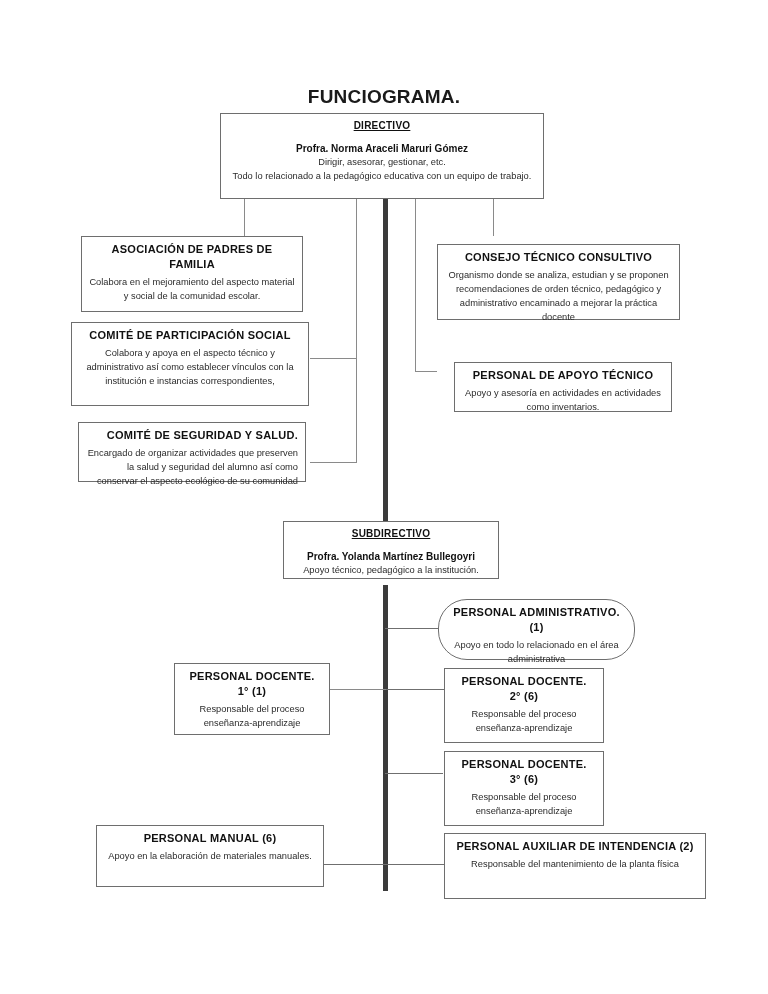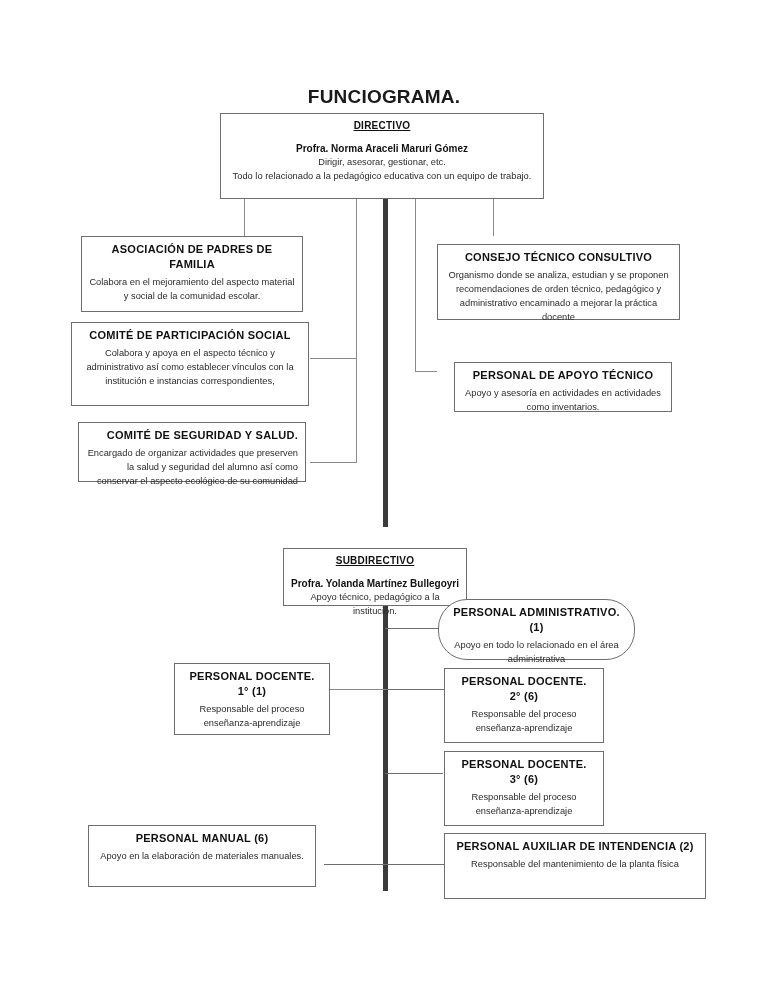--- a/index.html
+++ b/index.html
@@ -123,21 +123,21 @@
   <div class="box" style="left:437px; top:244px; width:243px; height:76px;">
     <div class="bt">CONSEJO TÉCNICO CONSULTIVO</div>
     <div class="bb">Organismo donde se analiza, estudian y se proponen recomendaciones de orden técnico, pedagógico y administrativo encaminado a mejorar la práctica docente</div>
   </div>
 
   <div class="box" style="left:408px; top:362px; width:218px; height:50px;margin-left:46px;">
     <div class="bt">PERSONAL DE APOYO TÉCNICO</div>
     <div class="bb">Apoyo y asesoría en actividades en actividades como inventarios.</div>
   </div>
 
-  <div class="box head big" style="left:283px; top:548px; width:184px; height:58px;">
+  <div class="box head big" style="left:283px; top:521px; width:216px; height:58px;">
     <div class="bt">SUBDIRECTIVO</div>
     <div class="bname">Profra. Yolanda Martínez Bullegoyri</div>
     <div class="bb">Apoyo técnico, pedagógico a la institución.</div>
   </div>
 
   <div class="box" style="left:438px; top:599px; width:197px; height:61px;border-radius:29px;">
     <div class="bt">PERSONAL ADMINISTRATIVO. (1)</div>
     <div class="bb">Apoyo en todo lo relacionado en el área administrativa</div>
   </div>
 
@@ -152,21 +152,21 @@
 2° (6)</div>
     <div class="bb">Responsable del proceso enseñanza-aprendizaje</div>
   </div>
 
   <div class="box" style="left:444px; top:751px; width:160px; height:75px;">
     <div class="bt">PERSONAL DOCENTE.
 3° (6)</div>
     <div class="bb">Responsable del proceso enseñanza-aprendizaje</div>
   </div>
 
-  <div class="box" style="left:88px; top:825px; width:228px; height:62px;">
+  <div class="box" style="left:96px; top:825px; width:228px; height:62px;">
     <div class="bt">PERSONAL MANUAL (6)</div>
     <div class="bb">Apoyo en la elaboración de materiales manuales.</div>
   </div>
 
   <div class="box" style="left:444px; top:833px; width:262px; height:66px;">
     <div class="bt">PERSONAL AUXILIAR DE INTENDENCIA (2)</div>
     <div class="bb">Responsable del mantenimiento de la planta física</div>
   </div>
 
 </div>

